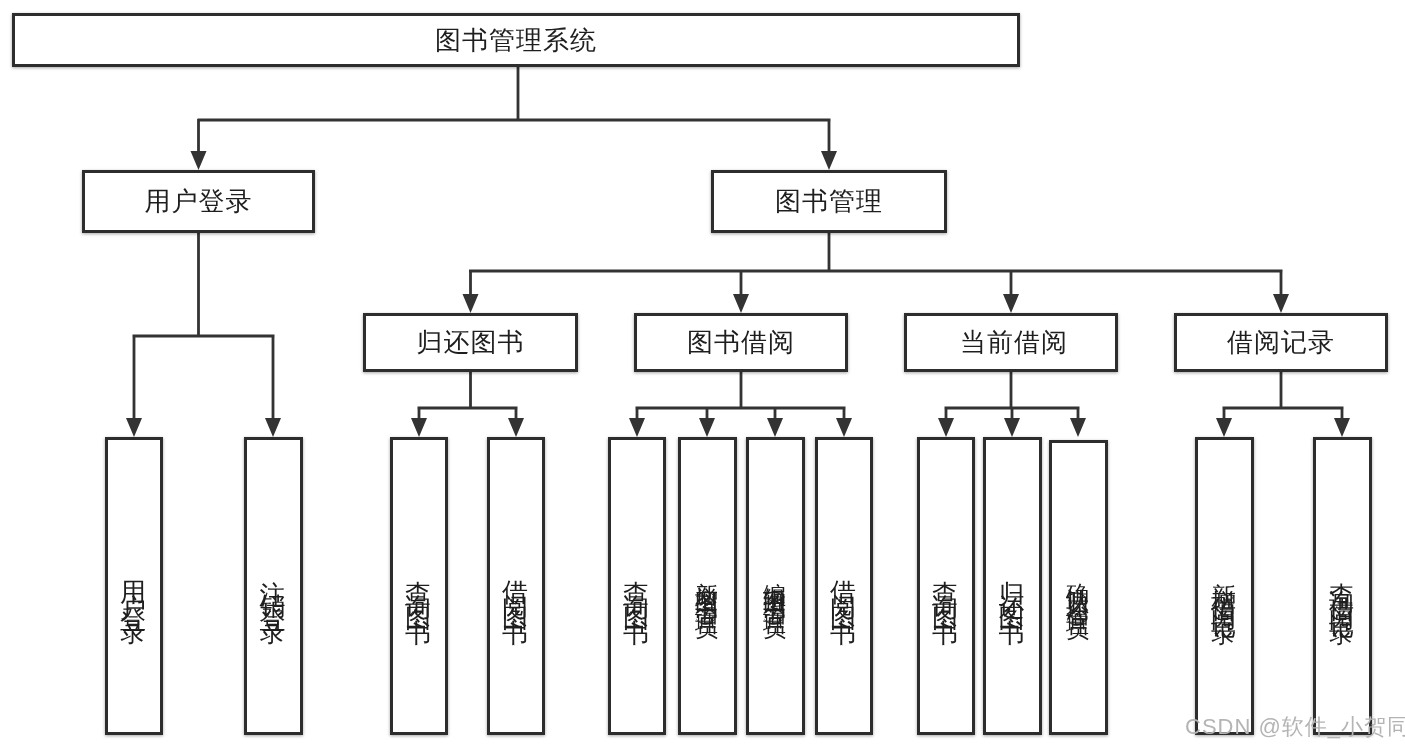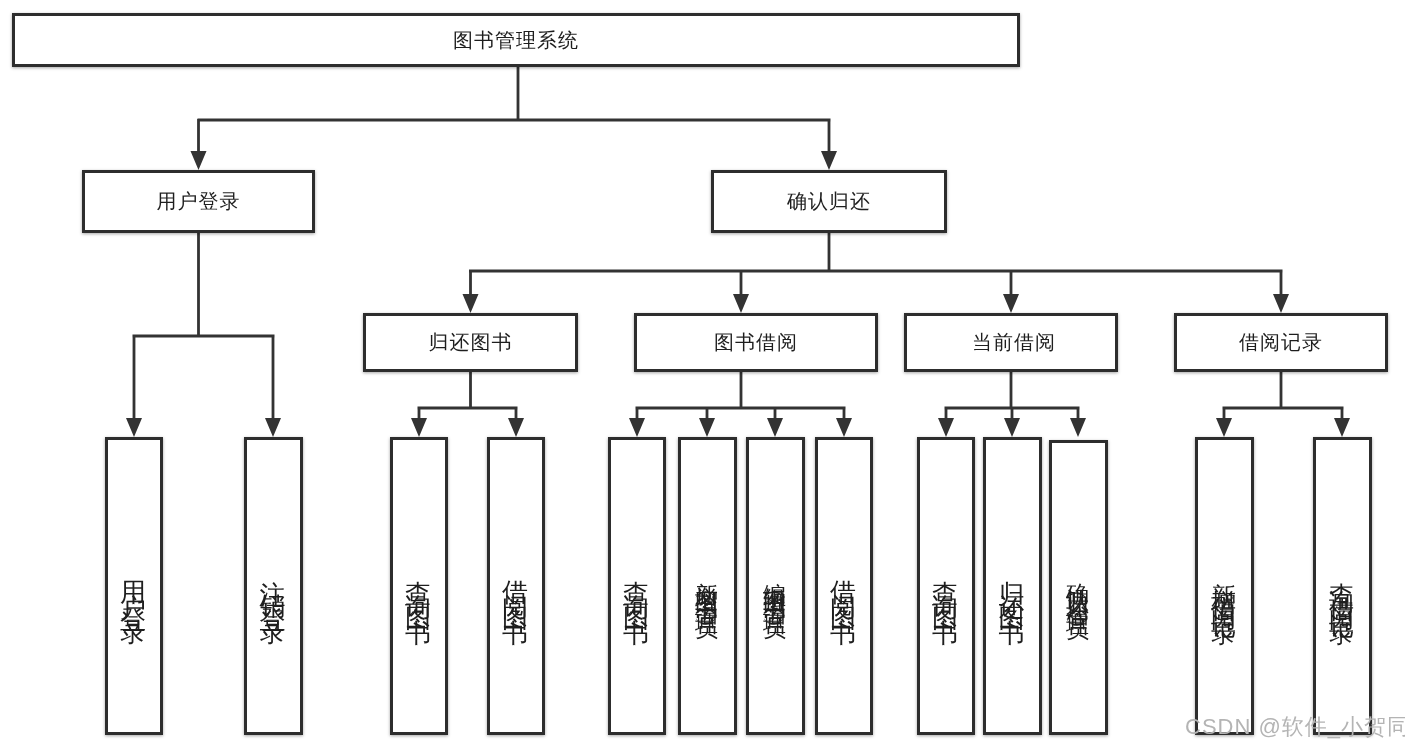--- a/index.html
+++ b/index.html
@@ -21,21 +21,21 @@
     box-sizing: border-box;
     background: #ffffff;
     border: 3px solid #2d2d2d;
     box-shadow: 0 1px 3px rgba(0,0,0,0.35);
     display: flex;
     align-items: center;
     justify-content: center;
     color: #1e1e1e;
     text-align: center;
   }
-  .h-node { font-size: 20px; letter-spacing: 1px; }
+  .h-node { font-size: 26px; letter-spacing: 1px; }
   .v-node span {
     display: block;
     writing-mode: vertical-rl;
     text-orientation: mixed;
     white-space: nowrap;
   }
   .v4 span { font-size: 26px; letter-spacing: 13px; }
   .v6 span { font-size: 25px; letter-spacing: 8px; }
   .v9 span { font-size: 23px; letter-spacing: 5px; }
   #watermark {
@@ -98,27 +98,27 @@
   </svg>
 
   <div class="node h-node" style="left:12px; top:13px; width:1008px; height:54px;">
     <span>图书管理系统</span>
   </div>
 
   <div class="node h-node" style="left:82px; top:170px; width:233px; height:63px;">
     <span>用户登录</span>
   </div>
   <div class="node h-node" style="left:711px; top:170px; width:236px; height:63px;">
-    <span>确认归还</span>
+    <span>图书管理</span>
   </div>
 
   <div class="node h-node" style="left:363px; top:313px; width:215px; height:59px;">
     <span>归还图书</span>
   </div>
-  <div class="node h-node" style="left:634px; top:313px; width:244px; height:59px;">
+  <div class="node h-node" style="left:634px; top:313px; width:214px; height:59px;">
     <span>图书借阅</span>
   </div>
   <div class="node h-node" style="left:904px; top:313px; width:214px; height:59px;padding-left:6px;">
     <span>当前借阅</span>
   </div>
   <div class="node h-node" style="left:1174px; top:313px; width:214px; height:59px;">
     <span>借阅记录</span>
   </div>
 
   <div class="node v-node v4" style="left:105px; top:437px; width:58px; height:298px;">

